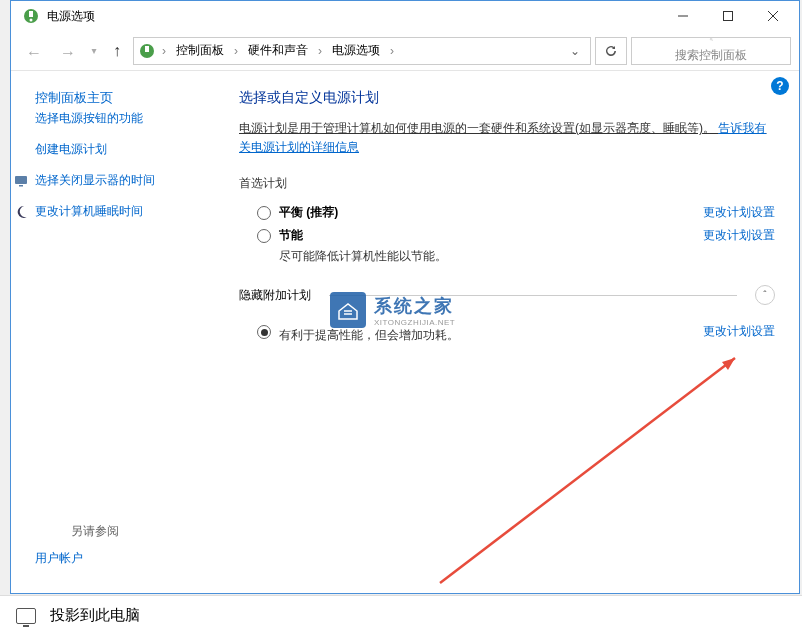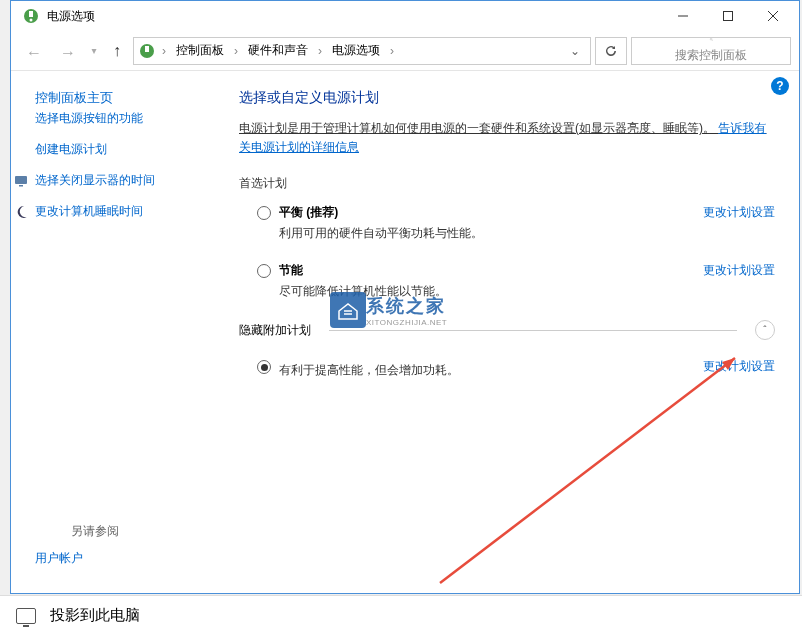--- a/index.html
+++ b/index.html
@@ -45,21 +45,21 @@
     .collapse-btn { width: 20px; height: 20px; border: 1px solid #ccc; border-radius: 50%; display: flex; align-items: center; justify-content: center; cursor: pointer; font-size: 10px; color: #555; }
     
     .plan-item { display: flex; margin-bottom: 6px; align-items: flex-start; padding-left: 18px; }
     .plan-radio { width: 14px; height: 14px; border: 1px solid #666; border-radius: 50%; margin-right: 8px; margin-top: 2px; cursor: pointer; display: flex; align-items: center; justify-content: center; }
     .plan-radio.selected::after { content: ''; width: 7px; height: 7px; background: #333; border-radius: 50%; }
     .plan-body { flex: 1; }
     .plan-name { font-weight: bold; font-size: 12px; }
     .plan-desc { color: #333; margin-top: 4px; margin-bottom: 14px; }
     .plan-change { color: #0066cc; cursor: pointer; font-size: 12px; white-space: nowrap; }
     
-    .watermark { position: absolute; top: 292px; left: 330px; display: flex; align-items: center; opacity: 0.85; pointer-events: none; }
+    .watermark { position: absolute; top: 292px; left: 330px; display: flex; align-items: center; gap: 8px; opacity: 0.85; pointer-events: none; }
     .watermark-icon { width: 36px; height: 36px; background: #1e5fa8; border-radius: 4px; display: flex; align-items: center; justify-content: center; color: #fff; }
     .watermark-text-cn { font-size: 18px; font-weight: bold; color: #1e5fa8; letter-spacing: 2px; }
     .watermark-text-en { font-size: 8px; color: #888; letter-spacing: 0.5px; }
     
     .red-arrow { position: absolute; top: 348px; left: 430px; width: 320px; height: 240px; pointer-events: none; z-index: 10; }
     
     .taskbar { position: absolute; bottom: 0; left: 0; width: 802px; height: 40px; background: #fff; border-top: 1px solid #ddd; display: flex; align-items: center; padding: 0 16px; gap: 14px; font-size: 15px; }
     .taskbar-icon { width: 20px; height: 16px; border: 1.5px solid #555; border-radius: 2px; position: relative; }
     .taskbar-icon::after { content: ''; position: absolute; bottom: -4px; left: 6px; width: 6px; height: 2px; background: #555; }
   </style>
@@ -170,21 +170,20 @@
         <span>电源计划是用于管理计算机如何使用电源的一套硬件和系统设置(如显示器亮度、睡眠等)。</span>
         <a>告诉我有关电源计划的详细信息</a>
       </p>
 
       <div class="section-label">首选计划</div>
 
       <div class="plan-item">
         <div class="plan-radio"></div>
         <div class="plan-body">
           <div class="plan-name">平衡 (推荐)</div>
-          <div class="plan-desc">利用可用的硬件自动平衡功耗与性能。</div>
         </div>
         <a class="plan-change">更改计划设置</a>
       </div>
 
       <div class="plan-item">
         <div class="plan-radio"></div>
         <div class="plan-body">
           <div class="plan-name">节能</div>
           <div class="plan-desc">尽可能降低计算机性能以节能。</div>
         </div>

